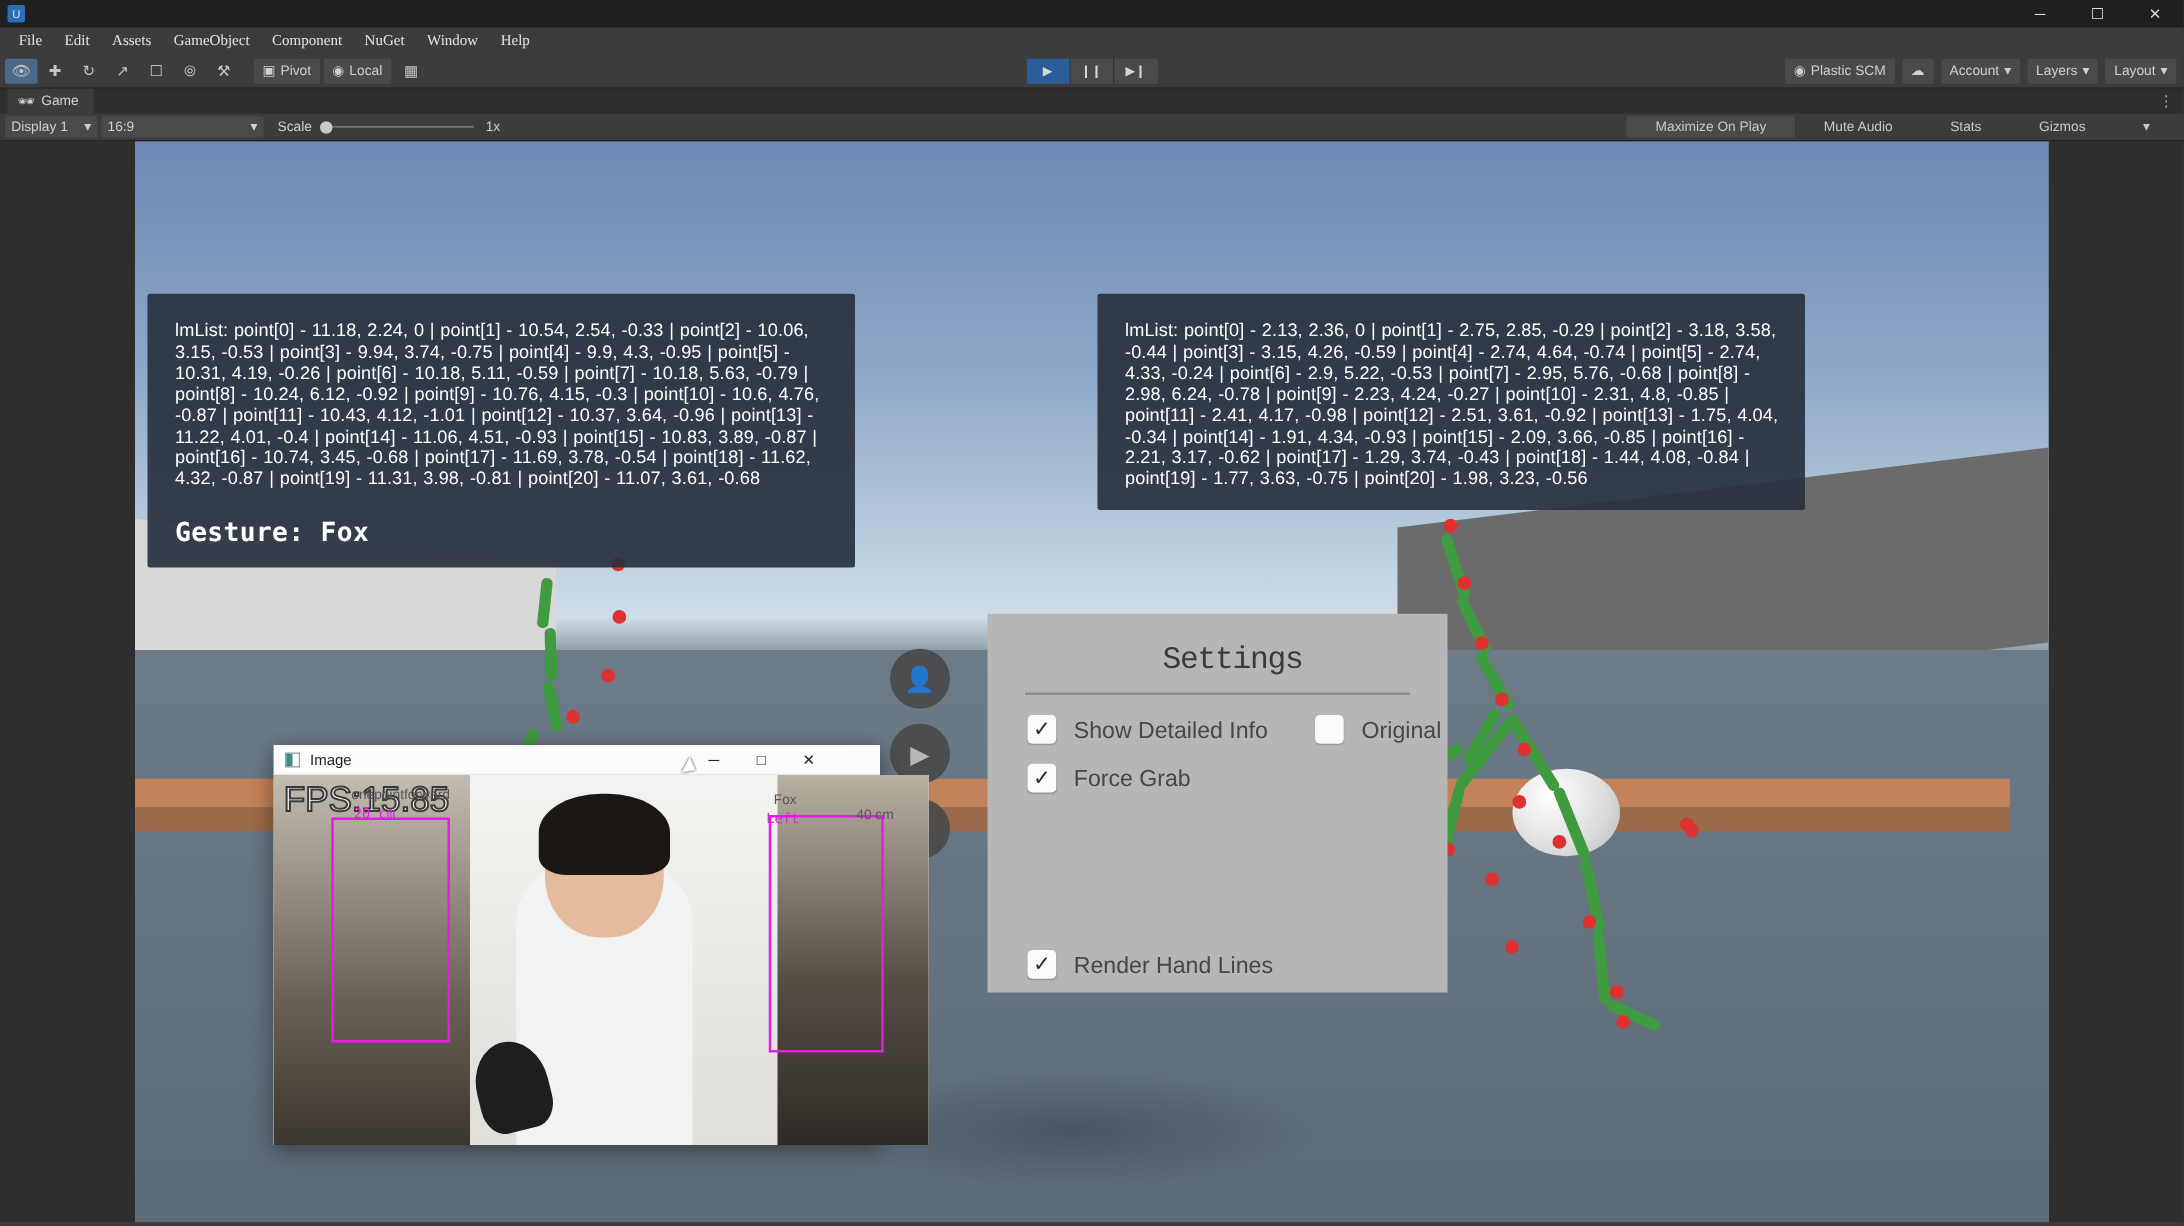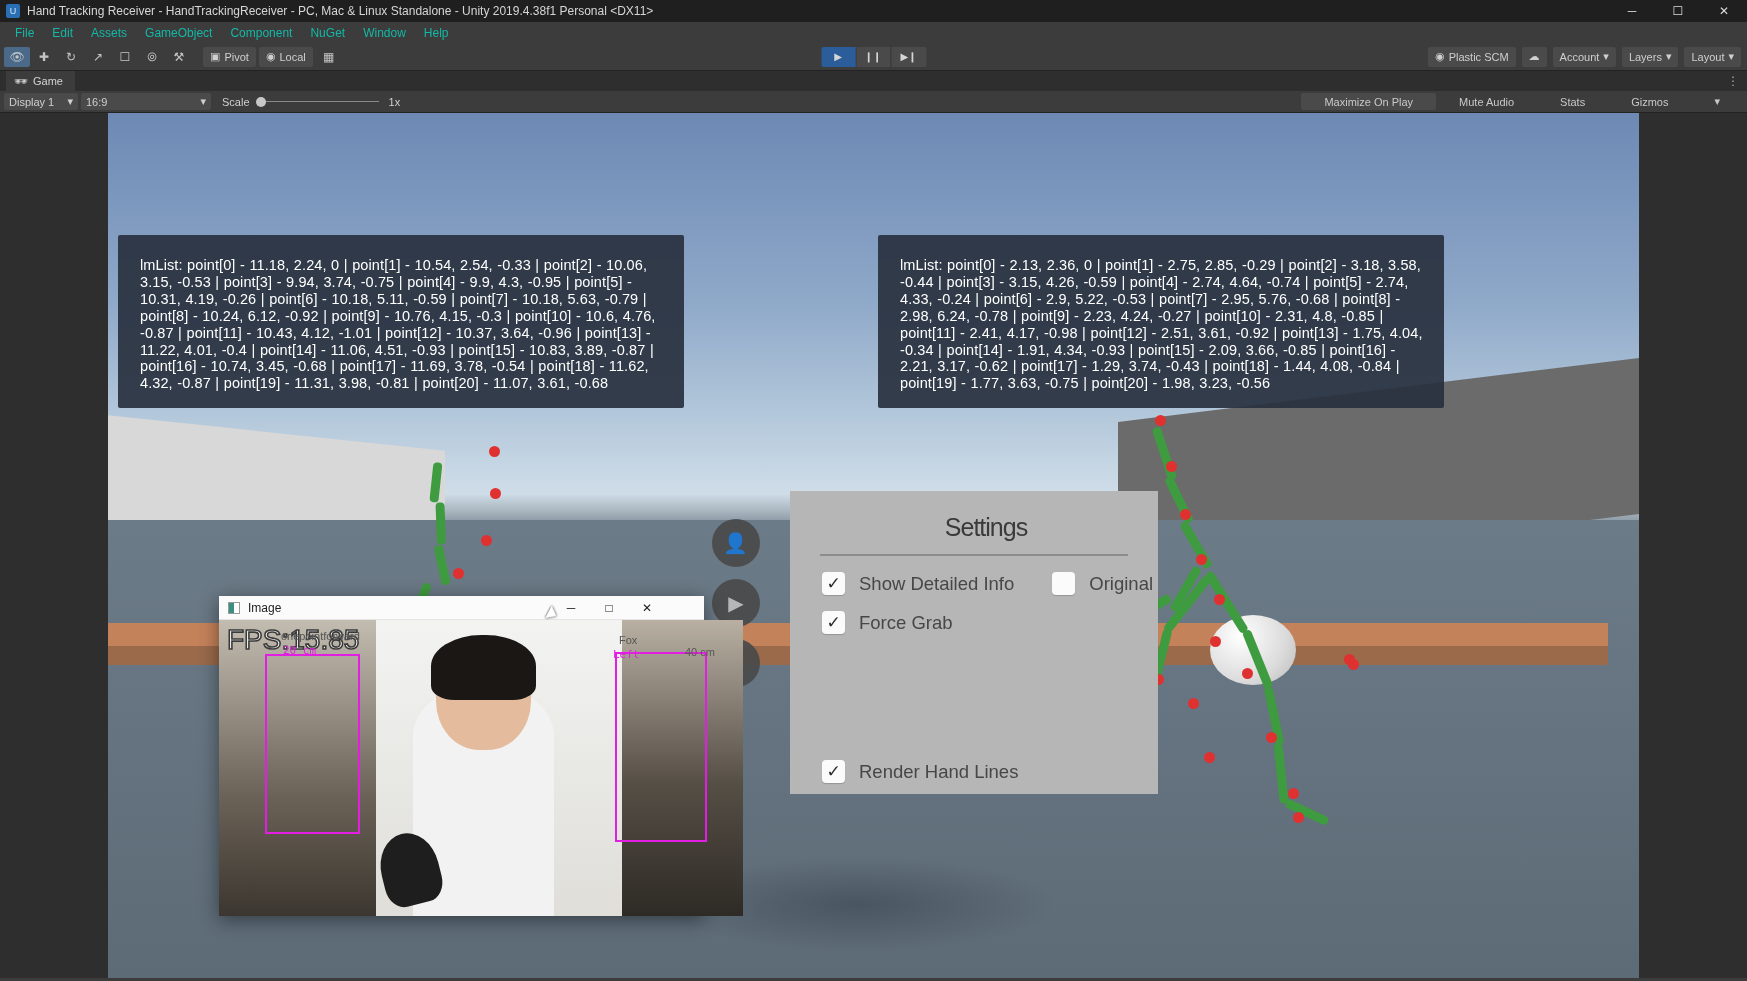--- a/index.html
+++ b/index.html
@@ -12,21 +12,21 @@
   .titlebar .appicon { width:14px; height:14px; background:#2a6fb3; border-radius:2px;
     margin-right:7px; display:flex; align-items:center; justify-content:center;
     color:#cfe4f7; font-size:9px; }
   .win-btns { position:absolute; right:0; top:0; height:22px; display:flex; }
   .win-btn { width:46px; height:22px; display:flex; align-items:center; justify-content:center;
     color:#dcdcdc; font-size:12px; }
 
   
   .menubar { height:21px; background:#3c3c3c; display:flex; align-items:center;
     padding-left:6px; }
-  .menubar .mi { color:#14b8a6; font-size:12px; padding:2px 9px; }
+  .menubar .mi { color:#e5e5e5; font-size:12px; padding:2px 9px;font-family:Liberation Serif, serif; }
 
   
   .toolbar { height:28px; background:#3c3c3c; display:flex; align-items:center;
     padding:0 4px; border-bottom:1px solid #232323; position:relative; }
   .tbtn { width:26px; height:20px; display:flex; align-items:center; justify-content:center;
     color:#c4c4c4; font-size:12px; margin-right:1px; }
   .tbtn.active { background:#4b6a8a; border-radius:2px; }
   .tsep { width:10px; }
   .pill { height:20px; background:#4a4a4a; border-radius:2px; display:flex;
     align-items:center; padding:0 7px; color:#cfcfcf; font-size:11px; margin-right:3px; gap:4px; }
@@ -86,21 +86,21 @@
     border-radius:2px; padding:22px 20px 16px 22px; }
   .infopanel .lm { font-size:14.5px; line-height:16.9px; letter-spacing:.1px;
     word-spacing:.4px; }
   .infopanel .gest { font-size:21px; margin-top:22px; letter-spacing:.3px;
     font-family:"DejaVu Sans Mono", monospace; font-weight:bold; }
 
   
   .settings { position:absolute; left:790px; top:378px; width:368px; height:303px;
     background:#b6b6b6; }
   .settings .title { text-align:center; font-size:25px; color:#3a3a3a; margin-top:22px;
-    font-family:Liberation Sans, sans-serif; letter-spacing:-1px;margin-left:24px; }
+    font-family:Liberation Mono, monospace; letter-spacing:-1px;margin-left:24px; }
   .settings hr { border:none; border-top:2px solid #8d8d8d; margin:12px 30px 0 30px; }
   .srow { display:flex; align-items:center; margin:16px 0 0 32px; gap:14px; }
   .cb { width:23px; height:23px; background:#fbfbfb; border-radius:4px;
     display:flex; align-items:center; justify-content:center;
     color:#2c2c2c; font-size:17px; line-height:1; box-shadow:0 1px 1px rgba(0,0,0,.18); }
   .cb.off { color:transparent; }
   .slabel { font-size:18.5px; color:#474747; }
   .srow.inline { display:inline-flex; margin:0; }
 
   
@@ -155,21 +155,20 @@
 
   
   .statusbar { height:23px; background:#3c3c3c; display:flex; align-items:center;
     padding:0 8px; position:relative; }
 </style>
 </head>
 <body>
 
 <div class="titlebar">
   <span class="appicon">U</span>
-  <span>Hand Tracking Receiver - HandTrackingReceiver - PC, Mac &amp; Linux Standalone - Unity 2019.4.38f1 Personal &lt;DX11&gt;</span>
   <div class="win-btns">
     <div class="win-btn">─</div>
     <div class="win-btn">☐</div>
     <div class="win-btn close">✕</div>
   </div>
 </div>
 
 <div class="menubar">
   <div class="mi">File</div>
   <div class="mi">Edit</div>
@@ -307,20 +306,21 @@
       <div class="joint" style="left:1180px;top:675px;"></div>
       <div class="joint" style="left:1236px;top:541px;"></div>
       <div class="joint" style="left:1240px;top:546px;"></div>
       <div class="joint" style="left:1096px;top:639px;"></div>
       <div class="joint" style="left:1185px;top:699px;"></div>
     </div>
   </div>
 
   <div class="infopanel" style="left:118px;top:122px;width:566px;">
     <div class="lm">lmList: point[0] - 11.18, 2.24, 0 | point[1] - 10.54, 2.54, -0.33 | point[2] - 10.06, 3.15, -0.53 | point[3] - 9.94, 3.74, -0.75 | point[4] - 9.9, 4.3, -0.95 | point[5] - 10.31, 4.19, -0.26 | point[6] - 10.18, 5.11, -0.59 | point[7] - 10.18, 5.63, -0.79 | point[8] - 10.24, 6.12, -0.92 | point[9] - 10.76, 4.15, -0.3 | point[10] - 10.6, 4.76, -0.87 | point[11] - 10.43, 4.12, -1.01 | point[12] - 10.37, 3.64, -0.96 | point[13] - 11.22, 4.01, -0.4 | point[14] - 11.06, 4.51, -0.93 | point[15] - 10.83, 3.89, -0.87 | point[16] - 10.74, 3.45, -0.68 | point[17] - 11.69, 3.78, -0.54 | point[18] - 11.62, 4.32, -0.87 | point[19] - 11.31, 3.98, -0.81 | point[20] - 11.07, 3.61, -0.68</div>
+    <div class="gest">Gesture: Fox</div>
   </div>
 
   <div class="infopanel" style="left:878px;top:122px;width:566px;">
     <div class="lm">lmList: point[0] - 2.13, 2.36, 0 | point[1] - 2.75, 2.85, -0.29 | point[2] - 3.18, 3.58, -0.44 | point[3] - 3.15, 4.26, -0.59 | point[4] - 2.74, 4.64, -0.74 | point[5] - 2.74, 4.33, -0.24 | point[6] - 2.9, 5.22, -0.53 | point[7] - 2.95, 5.76, -0.68 | point[8] - 2.98, 6.24, -0.78 | point[9] - 2.23, 4.24, -0.27 | point[10] - 2.31, 4.8, -0.85 | point[11] - 2.41, 4.17, -0.98 | point[12] - 2.51, 3.61, -0.92 | point[13] - 1.75, 4.04, -0.34 | point[14] - 1.91, 4.34, -0.93 | point[15] - 2.09, 3.66, -0.85 | point[16] - 2.21, 3.17, -0.62 | point[17] - 1.29, 3.74, -0.43 | point[18] - 1.44, 4.08, -0.84 | point[19] - 1.77, 3.63, -0.75 | point[20] - 1.98, 3.23, -0.56</div>
   </div>
 
   <div class="ubtn" style="left:712px;top:406px;">
     <span>👤</span>
   </div>
   <div class="ubtn" style="left:712px;top:466px;">

